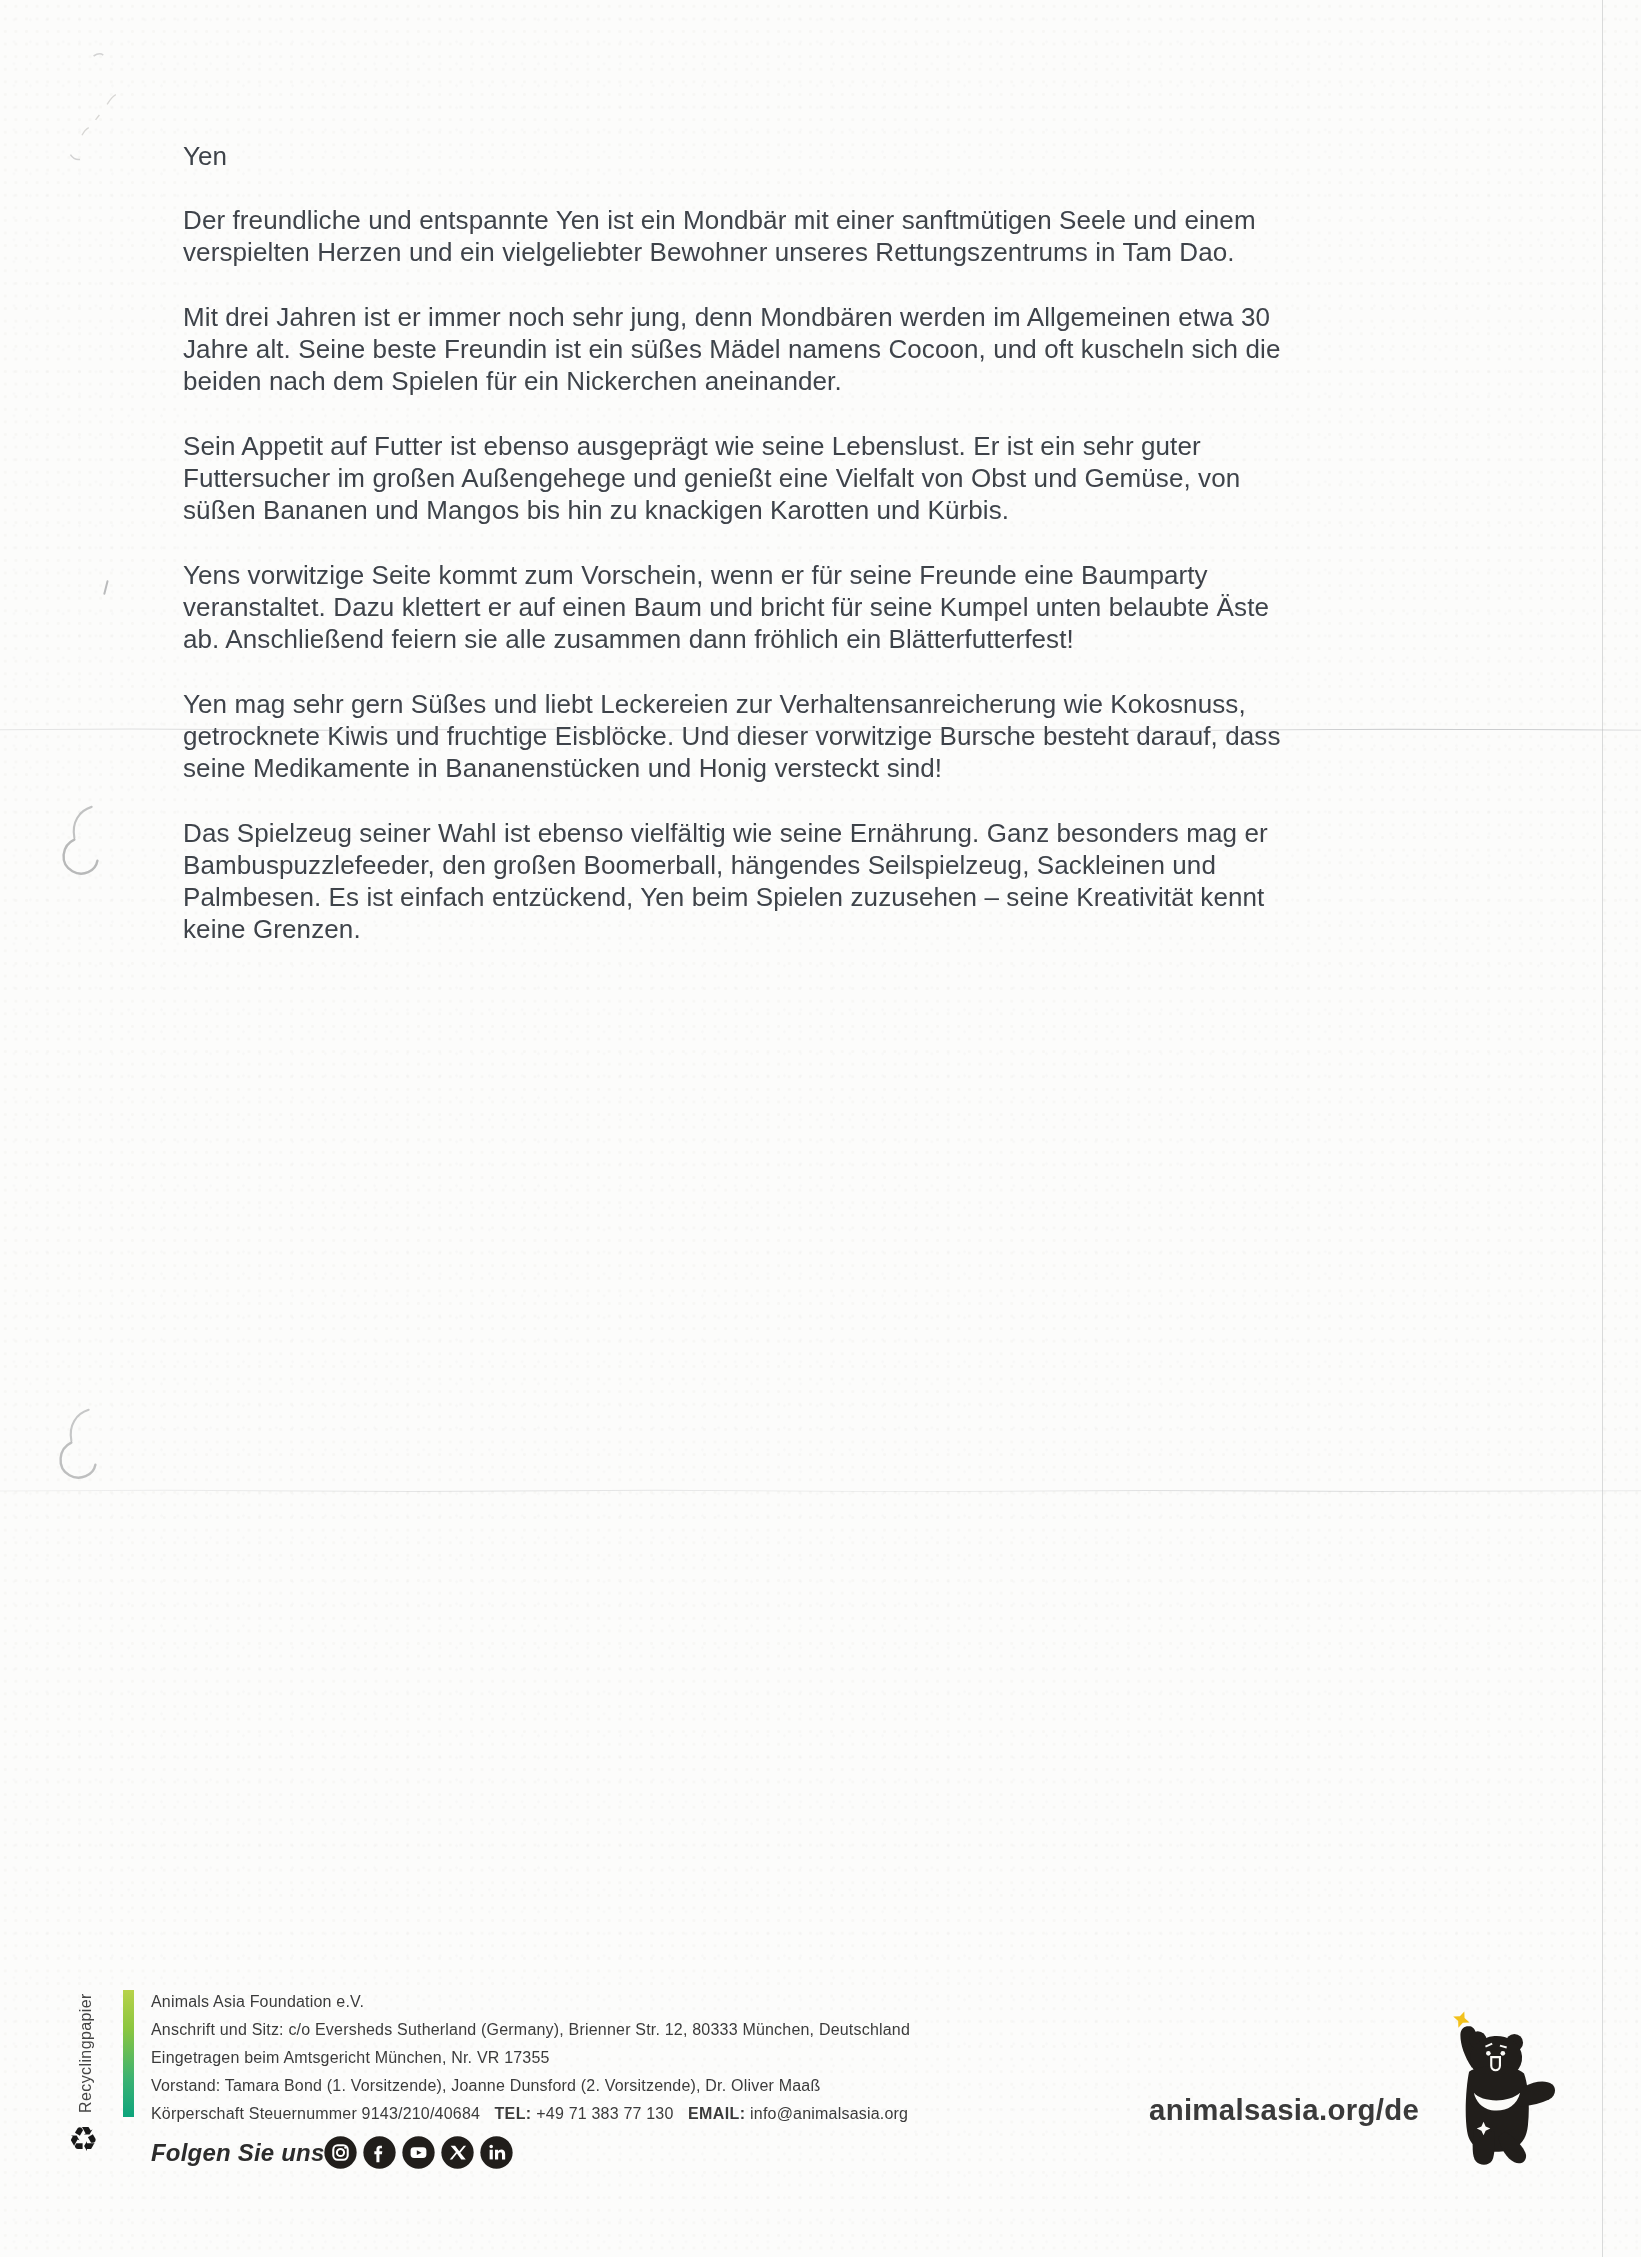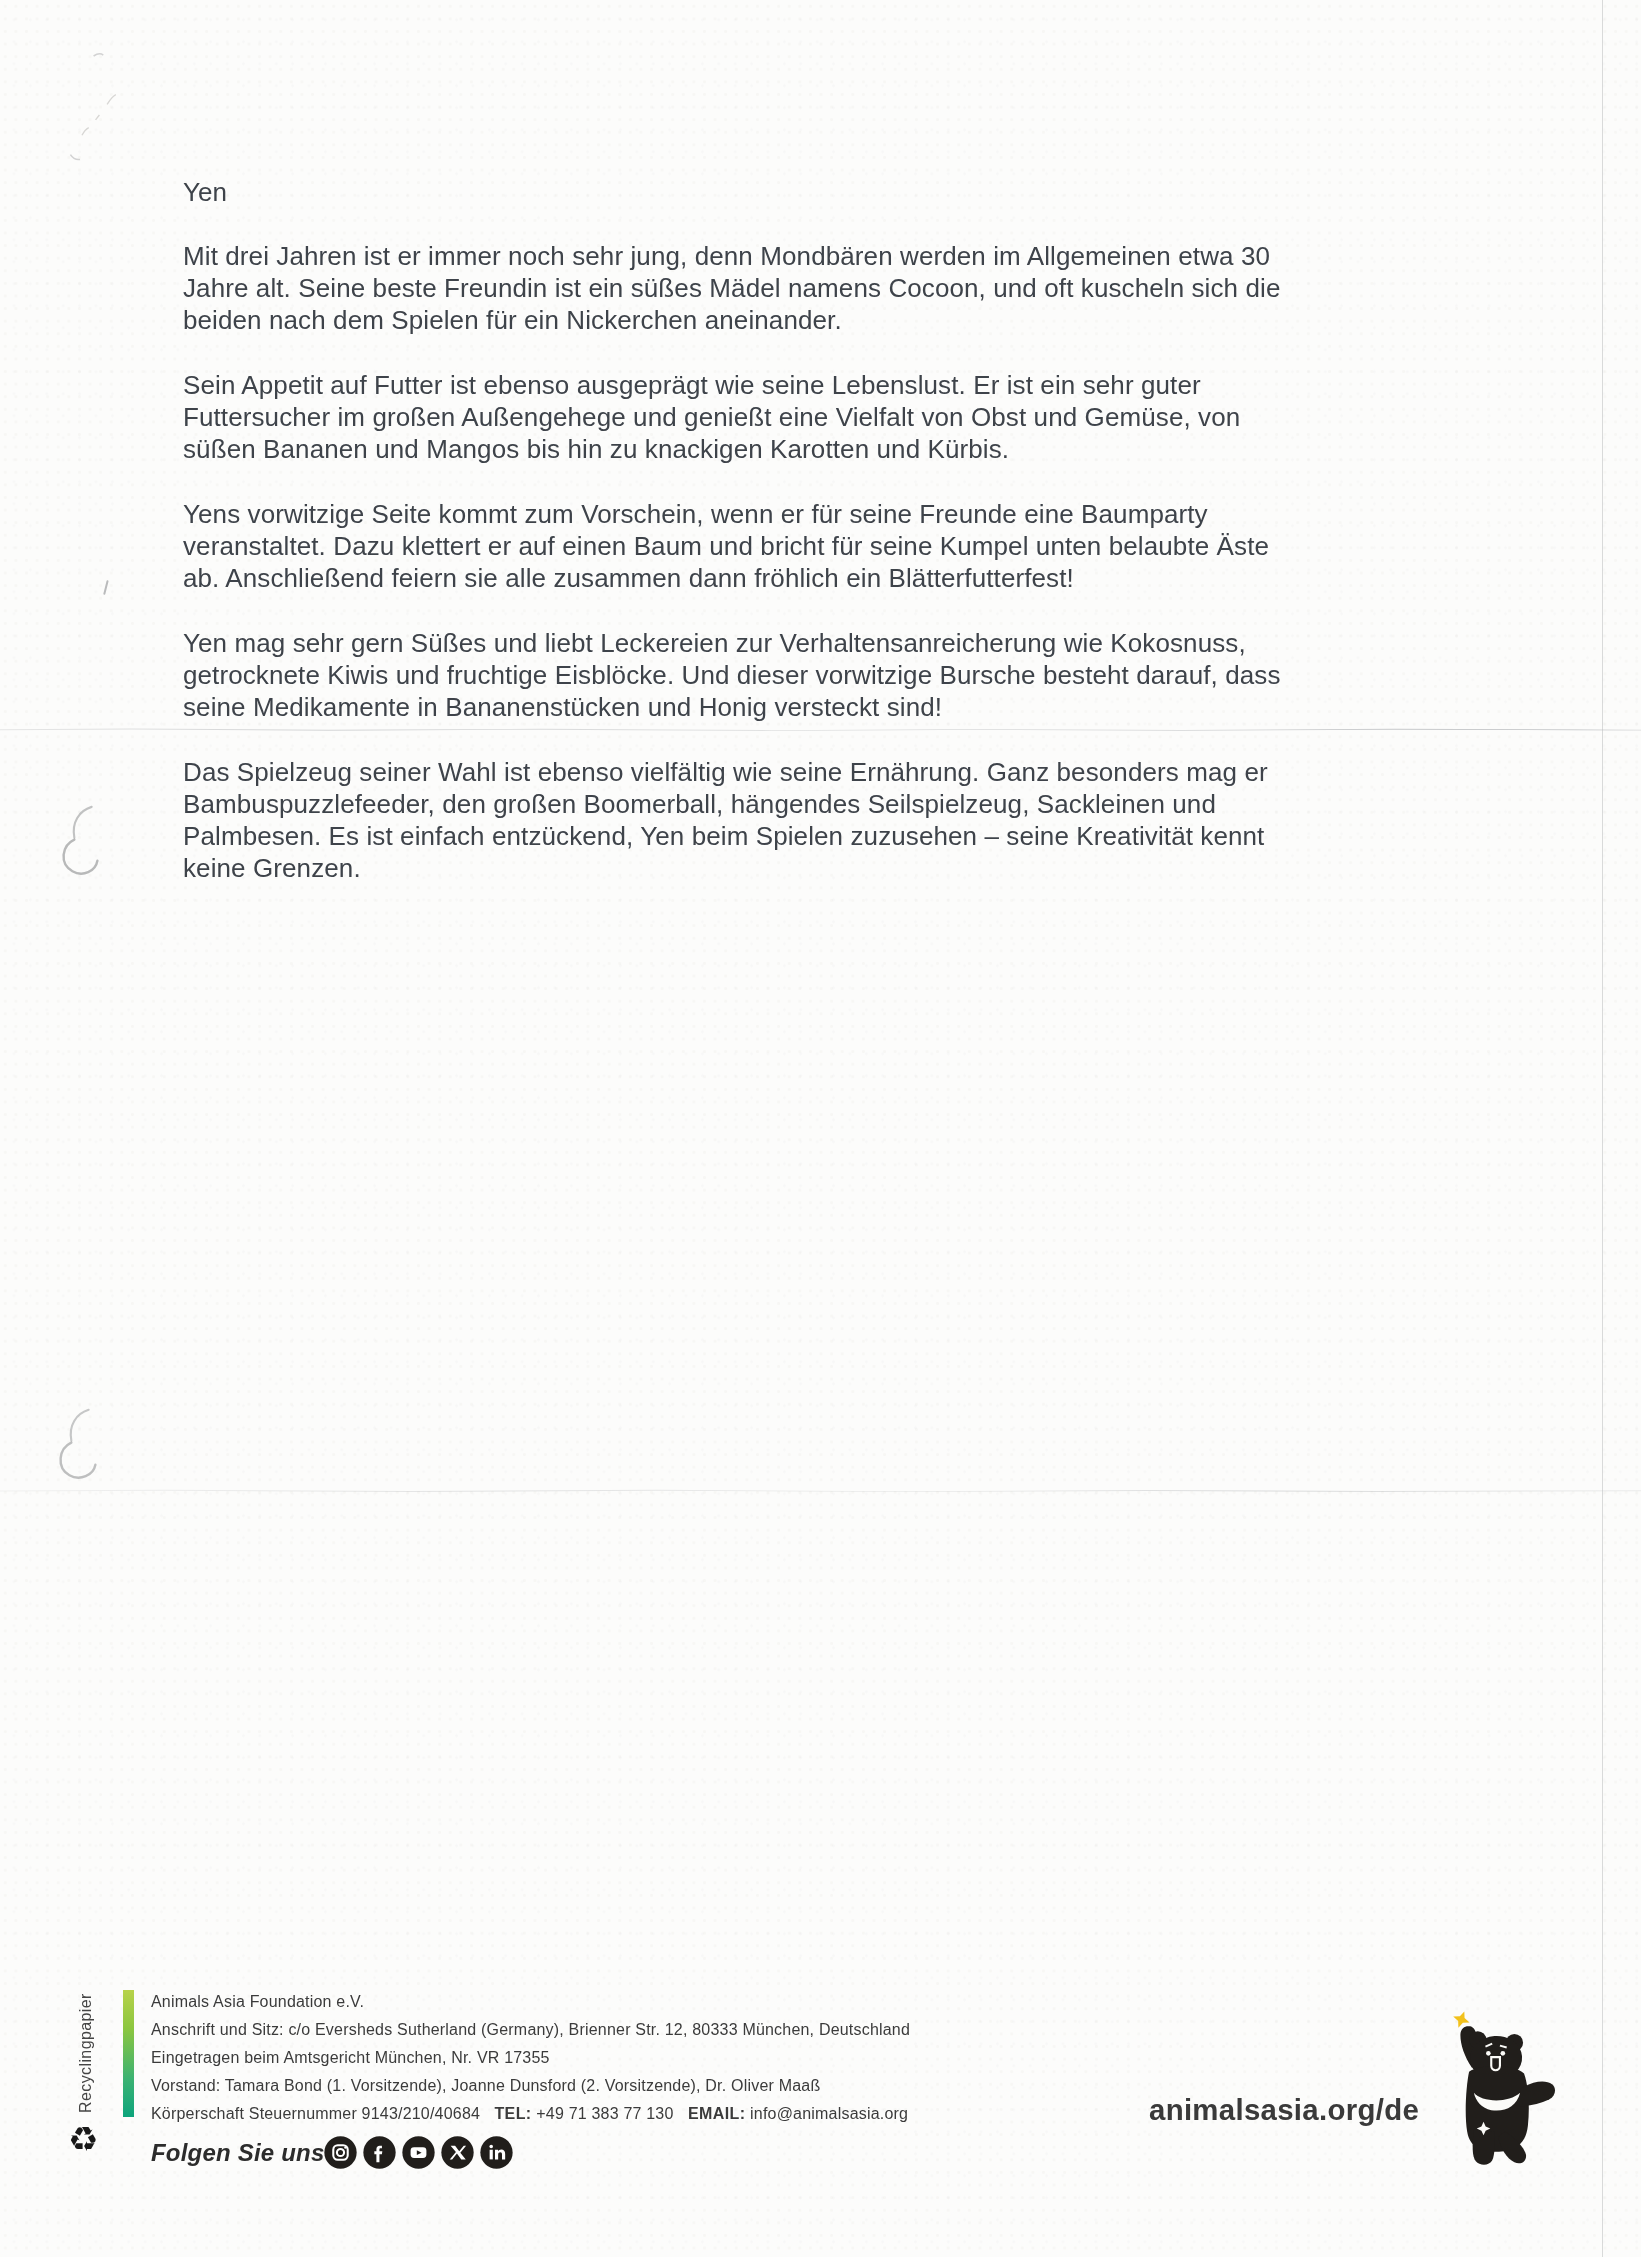--- a/index.html
+++ b/index.html
@@ -18,21 +18,21 @@
     background-position:0 0, 5.8px 8.7px;
   }
 
   
   .letter{
     position:absolute;left:183px;top:140px;width:1231px;
     color:#3e434a;font-size:26px;line-height:32px;
     letter-spacing:0.1px;
   }
   .letter p{white-space:pre-line;margin:0 0 33px 0;}
-  .letter .title{margin-bottom:32px;margin-top:36px;}
+  .letter .title{margin-bottom:32px;}
 
   
   .crease{position:absolute;left:0;width:1641px;pointer-events:none;}
   .crease-1{
     top:728px;height:3.9px;
     background:linear-gradient(90deg,
       rgba(125,128,132,0.18) 0%, rgba(120,124,130,0.32) 22%,
       rgba(128,132,136,0.22) 45%, rgba(118,122,128,0.30) 70%,
       rgba(110,115,122,0.45) 96%, rgba(110,115,122,0.25) 100%);
     clip-path:polygon(0 35%,8% 15%,20% 45%,33% 20%,47% 55%,60% 25%,72% 50%,85% 20%,100% 45%,100% 62%,85% 42%,72% 72%,60% 47%,47% 78%,33% 44%,20% 68%,8% 38%,0 58%);
@@ -91,20 +91,22 @@
     position:absolute;left:1149px;top:2093px;
     font-weight:bold;font-size:29.4px;color:#3a3a3a;letter-spacing:0.3px;
   }
   .bear-logo{position:absolute;left:1437px;top:2008px;}
 </style>
 </head>
 <body>
 
 <div class="letter">
   <p class="title">Yen</p>
+  <p>Der freundliche und entspannte Yen ist ein Mondbär mit einer sanftmütigen Seele und einem
+verspielten Herzen und ein vielgeliebter Bewohner unseres Rettungszentrums in Tam Dao.</p>
   <p>Mit drei Jahren ist er immer noch sehr jung, denn Mondbären werden im Allgemeinen etwa 30
 Jahre alt. Seine beste Freundin ist ein süßes Mädel namens Cocoon, und oft kuscheln sich die
 beiden nach dem Spielen für ein Nickerchen aneinander.</p>
   <p>Sein Appetit auf Futter ist ebenso ausgeprägt wie seine Lebenslust. Er ist ein sehr guter
 Futtersucher im großen Außengehege und genießt eine Vielfalt von Obst und Gemüse, von
 süßen Bananen und Mangos bis hin zu knackigen Karotten und Kürbis.</p>
   <p>Yens vorwitzige Seite kommt zum Vorschein, wenn er für seine Freunde eine Baumparty
 veranstaltet. Dazu klettert er auf einen Baum und bricht für seine Kumpel unten belaubte Äste
 ab. Anschließend feiern sie alle zusammen dann fröhlich ein Blätterfutterfest!</p>
   <p>Yen mag sehr gern Süßes und liebt Leckereien zur Verhaltensanreicherung wie Kokosnuss,

